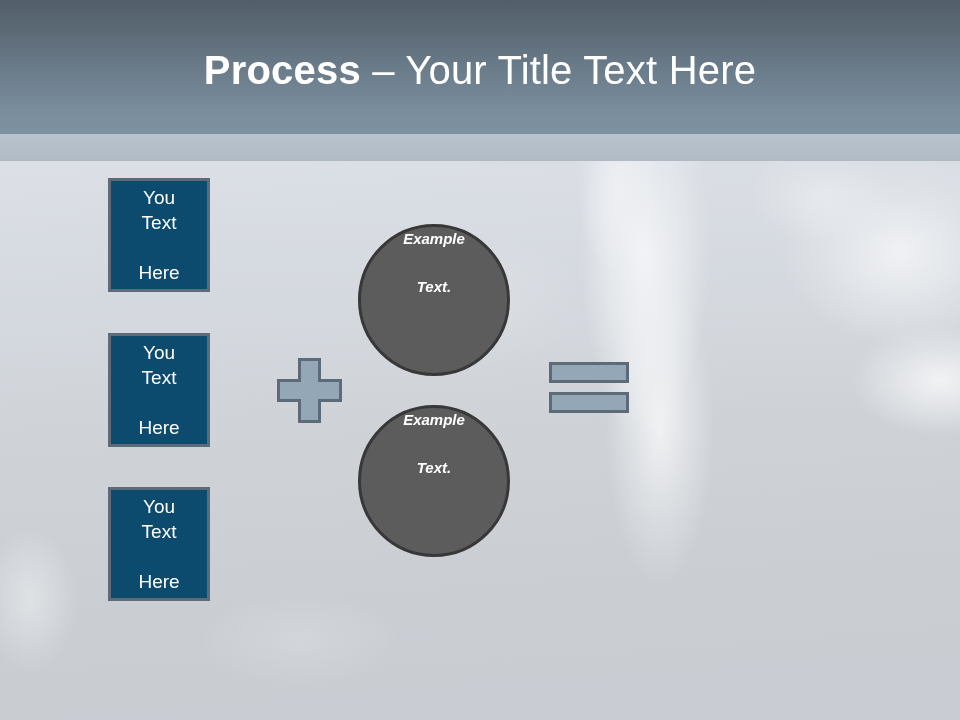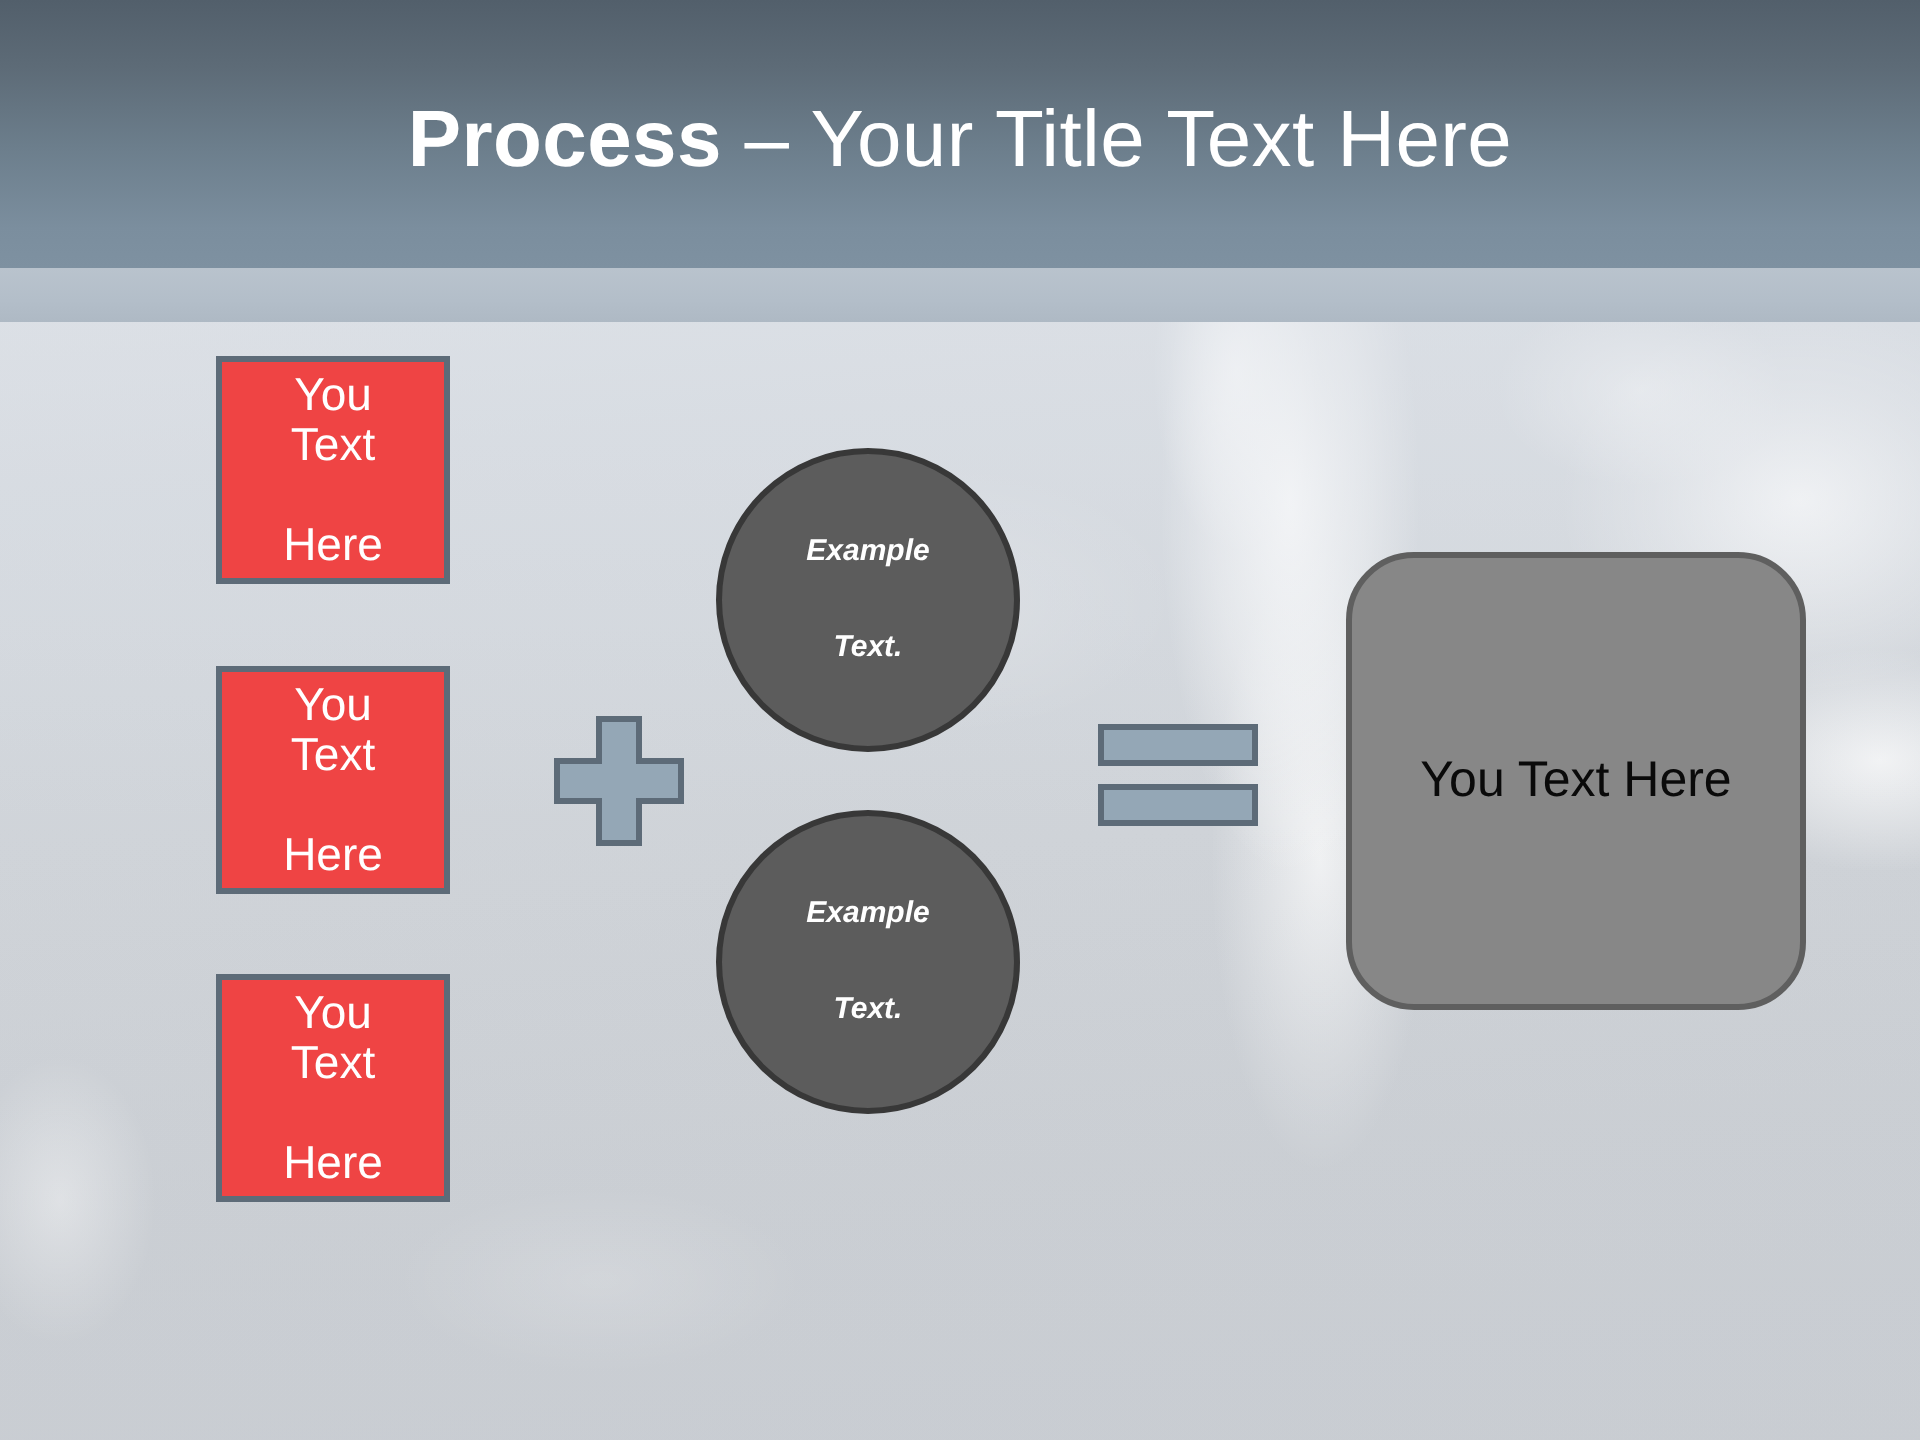--- a/index.html
+++ b/index.html
@@ -56,25 +56,25 @@
     line-height:40px;
     font-weight:400;
     letter-spacing:0.2px;
     white-space:nowrap;
   }
   .title b { font-weight:700; }
 
   
   .txtbox {
     position:absolute;
-    width:117px; height:114px;
-    background:#ef4444;
+    width:102px; height:114px;
+    background:#0c4a6e;
     border:3px solid #5d6b78;
     color:#ffffff;
-    font-size:23px;
+    font-size:19px;
     line-height:25px;
     text-align:center;
     display:flex; align-items:center; justify-content:center;
   }
   .txtbox span { display:block; width:100%; padding:0 8px; }
   #box1 { left:108px; top:178px; }
   #box2 { left:108px; top:333px; }
   #box3 { left:108px; top:487px; }
 
   
@@ -100,21 +100,21 @@
     position:absolute;
     width:152px; height:152px;
     border-radius:50%;
     background:#5c5c5c;
     border:3px solid #383838;
     color:#ffffff;
     font-size:15px;
     line-height:24px;
     font-weight:700;
     font-style:italic;
-    display:flex; align-items:center; justify-content:center;
+    display:flex; justify-content:center;
     text-align:center;
   }
   .circle span { display:block; width:100%; }
   #circle1 { left:358px; top:224px; }
   #circle2 { left:358px; top:405px; }
 
   
   .equals { position:absolute; left:549px; top:362px; width:80px; height:51px; }
   .equals .ebar {
     position:absolute; left:0; width:80px; height:21px;
@@ -171,17 +171,14 @@
   </div>
   <div class="circle" id="circle2">
     <span><span>Example</span><br><span>Text.</span></span>
   </div>
 
   <div class="equals">
     <div class="ebar ebar-top"></div>
     <div class="ebar ebar-bot"></div>
   </div>
 
-  <div class="result">
-    <span>You Text Here</span>
-  </div>
 
 </div>
 
 </body></html>

